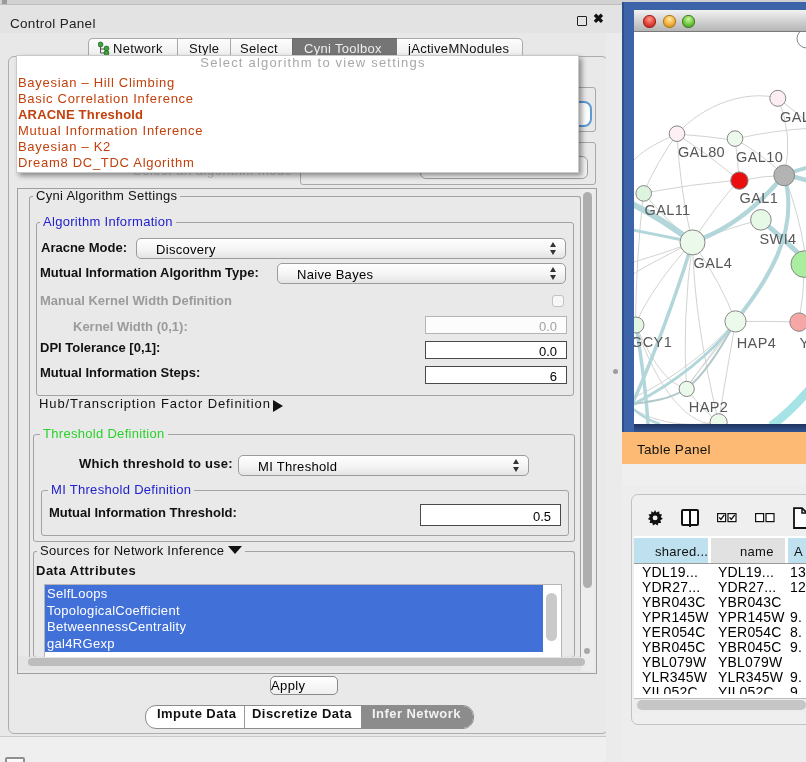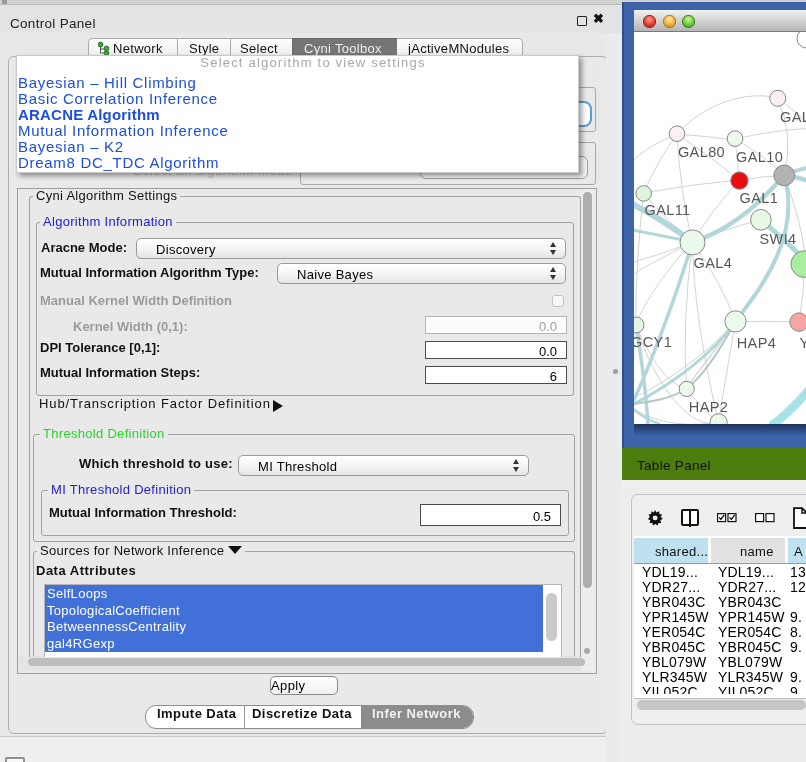--- a/index.html
+++ b/index.html
@@ -152,21 +152,21 @@
     <div class="abs" style="left:215px;top:0;width:112px;height:22px;background:#8c8c8c;"></div>
     <div class="lbl bold" style="left:11px;top:0px;letter-spacing:0.45px;">Impute Data</div>
     <div class="lbl bold" style="left:106px;top:0px;letter-spacing:0.45px;">Discretize Data</div>
     <div class="lbl bold" style="left:226px;top:0px;letter-spacing:0.45px;color:#f2f2f2;">Infer Network</div>
   </div>
 
   <div class="abs" style="left:133px;top:163px;font-size:13px;color:#bdbdbd;letter-spacing:0.5px;">Select an algorithm mode</div>
 
   <div class="abs" style="left:16px;top:55px;width:561px;height:116px;background:#fff;border:1px solid #c9c9c9;box-shadow:3px 3px 5px rgba(0,0,0,0.4);">
     <div class="abs" style="left:31px;top:-1px;width:530px;text-align:center;font-size:13px;color:#a8a8a8;letter-spacing:1.2px;">Select algorithm to view settings</div>
-    <div class="abs" style="left:1px;top:19px;font-size:15px;color:#1d4ed8;line-height:16px;white-space:nowrap;letter-spacing:0.7px;">Bayesian – Hill Climbing<br>Basic Correlation Inference<br><b style="letter-spacing:0.2px;">ARACNE Algorithm</b><br>Mutual Information Inference<br>Bayesian – K2<br>Dream8 DC_TDC Algorithm</div>
+    <div class="abs" style="left:1px;top:19px;font-size:13px;color:#c2410c;line-height:16px;white-space:nowrap;letter-spacing:0.7px;">Bayesian – Hill Climbing<br>Basic Correlation Inference<br><b style="letter-spacing:0.2px;">ARACNE Threshold</b><br>Mutual Information Inference<br>Bayesian – K2<br>Dream8 DC_TDC Algorithm</div>
   </div>
 </div>
 
 <div class="abs" style="left:606px;top:33px;width:16px;height:729px;background:#ebebeb;"></div>
 <div class="abs" style="left:613px;top:369px;width:5px;height:5px;border-radius:3px;background:#9d9d9d;"></div>
 
 <div class="abs" style="left:622px;top:0;width:184px;height:2px;background:#d0d0d0;"></div>
 <div class="abs" style="left:622px;top:2px;width:184px;height:452px;background:#3d64a8;"></div>
 <div class="abs" style="left:622px;top:2px;width:2px;height:452px;background:#2e4f8c;"></div>
 
@@ -256,21 +256,21 @@
     <text x="17.6" y="315" text-anchor="middle">GCY1</text>
     <text x="122.5" y="315.5" text-anchor="middle">HAP4</text>
     <text x="165.5" y="315.5">Y</text>
     <text x="74.6" y="380" text-anchor="middle">HAP2</text>
   </g>
   </svg>
 </div>
 
 <div class="abs" style="left:634px;top:424px;width:172px;height:12px;background:linear-gradient(rgba(8,18,45,0.6),rgba(61,100,168,0));"></div>
 
-<div class="abs" style="left:622px;top:448px;width:184px;height:32px;background:#4d7c0f;text-decoration:underline;">
+<div class="abs" style="left:622px;top:432px;width:184px;height:32px;background:#fdba74;text-decoration:underline;">
   <div class="lbl" style="left:15px;top:10px;font-size:13.5px;">Table Panel</div>
 </div>
 <div class="abs" style="left:622px;top:486px;width:184px;height:276px;background:#ededed;"></div>
 
 <div class="abs" style="left:631px;top:494px;width:185px;height:229px;border:1px solid #c2c2c2;border-radius:7px;background:#efefef;"></div>
 
 <svg class="abs" style="left:647px;top:510px;" width="16" height="16" viewBox="0 0 17 17">
   <path fill="#111" d="M8.5 0 L10 2.6 L13 1.4 L13.2 4.3 L16 4.8 L14.6 7.4 L16.8 9.4 L14.2 10.8 L15 13.7 L12.1 13.7 L11.4 16.5 L8.9 14.9 L6.4 16.5 L5.6 13.7 L2.8 13.8 L3.5 10.9 L0.9 9.5 L3.1 7.5 L1.6 4.9 L4.5 4.3 L4.6 1.4 L7.2 2.6 Z"></path>
   <circle cx="8.6" cy="8.4" r="2.6" fill="#efefef"></circle>
 </svg>

